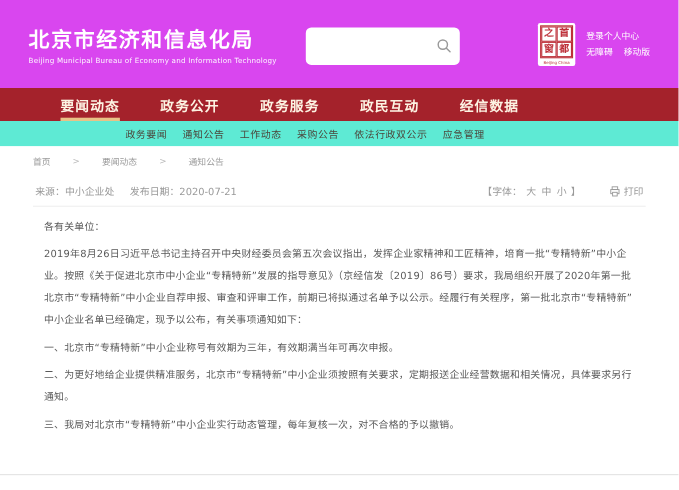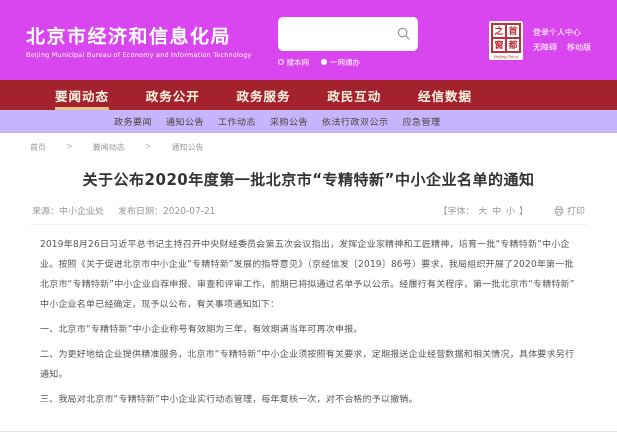--- a/index.html
+++ b/index.html
@@ -54,21 +54,21 @@
   }
   .nav-item {
     color: #FDF3E3; font-size: 12.5px; font-weight: bold; letter-spacing: 1px;
     display: flex; align-items: center; cursor: pointer; border-bottom: 3px solid transparent;
     padding-top: 3px;
   }
   .nav-item.active { border-bottom-color: #E8C287; }
 
   
   .subnav {
-    height: 23px; background: #c4b5fd; display: flex; align-items: center;
+    height: 23px; background: #5eead4; display: flex; align-items: center;
     padding-left: 114px; gap: 14px; font-size: 9px; color: #4c463c; flex: none;
   }
   .subnav-item { cursor: pointer; letter-spacing: .5px; }
 
   
   .content { background: #fff; flex: 1 1 auto; padding: 0 30px; overflow: hidden; }
   .breadcrumb { font-size: 8px; color: #9a9a9a; padding-top: 8px; display: flex; gap: 20px; align-items: center; }
   .breadcrumb a { color: #9a9a9a; text-decoration: none; cursor: pointer; }
   .crumb-sep { color: #b5b5b5; }
 
@@ -106,30 +106,20 @@
     <div class="search-area">
       <div class="search-box">
         <input class="search-input" type="text" style="">
         <span class="search-icon">
           <svg viewBox="0 0 16 16" width="15" height="15">
             <circle cx="7" cy="7" r="4.5" fill="none" stroke="#9a9a9a" stroke-width="1.4"></circle>
             <line x1="10.5" y1="10.5" x2="14" y2="14" stroke="#9a9a9a" stroke-width="1.4" stroke-linecap="round"></line>
           </svg>
         </span>
       </div>
-      <div class="search-radios">
-        <label class="radio">
-          <span class="radio-dot hollow"></span>
-          <span>搜本网</span>
-        </label>
-        <label class="radio">
-          <span class="radio-dot filled"></span>
-          <span>一网通办</span>
-        </label>
-      </div>
     </div>
 
     <div class="header-right">
       <div class="cw-logo">
         <div class="cw-grid">
           <span>之</span>
           <span>首</span>
           <span>窗</span>
           <span>都</span>
         </div>
@@ -164,21 +154,20 @@
 
   <main class="content">
     <div class="breadcrumb">
       <a>首页</a>
       <span class="crumb-sep">&gt;</span>
       <a>要闻动态</a>
       <span class="crumb-sep">&gt;</span>
       <span>通知公告</span>
     </div>
 
-    <h1 class="article-title">关于公布2020年度第一批北京市“专精特新”中小企业名单的通知</h1>
 
     <div class="meta-row">
       <div class="meta-left">
         <span><span>来源：</span><span>中小企业处</span></span>
         <span><span>发布日期：</span><span>2020-07-21</span></span>
       </div>
       <div class="meta-right">
         <span class="font-sizer">
           <span>【字体：</span>
           <span class="fs-opt">大</span>
@@ -191,20 +180,21 @@
             <rect x="3" y="1" width="6" height="3" fill="none" stroke="#999" stroke-width="1"></rect>
             <rect x="1.5" y="4" width="9" height="4.5" fill="none" stroke="#999" stroke-width="1"></rect>
             <rect x="3.5" y="7" width="5" height="4" fill="#fff" stroke="#999" stroke-width="1"></rect>
           </svg>
           <span>打印</span>
         </span>
       </div>
     </div>
 
     <div class="article-body">
+      <p>各有关单位：</p>
       <p>2019年8月26日习近平总书记主持召开中央财经委员会第五次会议指出，发挥企业家精神和工匠精神，培育一批“专精特新”中小企业。按照《关于促进北京市中小企业“专精特新”发展的指导意见》（京经信发〔2019〕86号）要求，我局组织开展了2020年第一批北京市“专精特新”中小企业自荐申报、审查和评审工作，前期已将拟通过名单予以公示。经履行有关程序，第一批北京市“专精特新”中小企业名单已经确定，现予以公布，有关事项通知如下：</p>
       <p>一、北京市“专精特新”中小企业称号有效期为三年，有效期满当年可再次申报。</p>
       <p>二、为更好地给企业提供精准服务，北京市“专精特新”中小企业须按照有关要求，定期报送企业经营数据和相关情况，具体要求另行通知。</p>
       <p>三、我局对北京市“专精特新”中小企业实行动态管理，每年复核一次，对不合格的予以撤销。</p>
 
     </div>
   </main>
 
   <div class="page-bottom"></div>
 </div>

